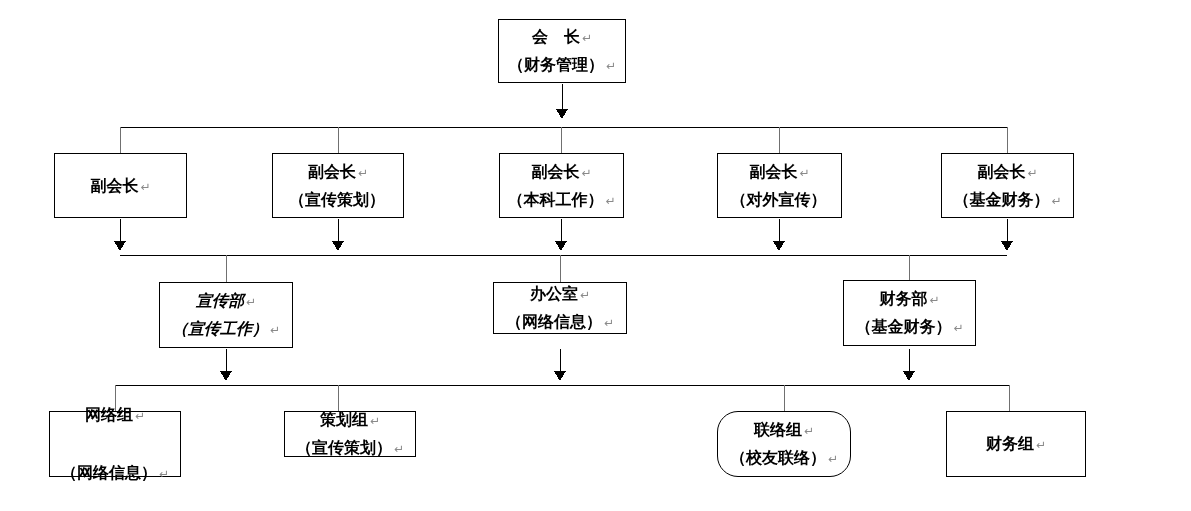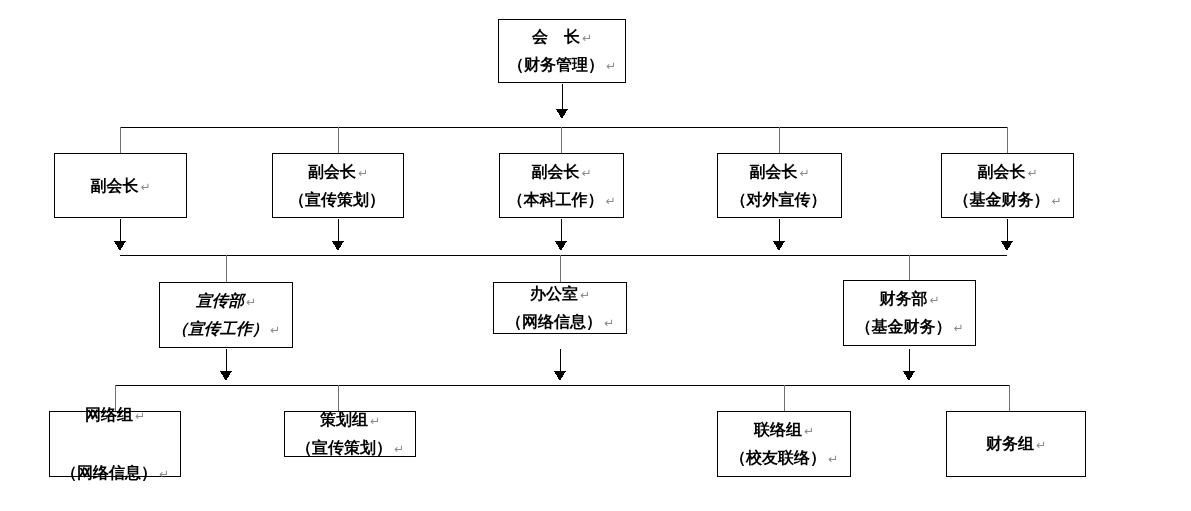--- a/index.html
+++ b/index.html
@@ -141,21 +141,21 @@
   <div class="node" style="left:49px; top:411px; width:132px; height:66px;gap:30px;">
     <div class="node-line"><span>网络组</span><span class="return-mark">↵</span></div>
     <div class="node-line"><span>（网络信息）</span><span class="return-mark">↵</span></div>
   </div>
 
   <div class="node" style="left:284px; top:411px; width:132px; height:46px;">
     <div class="node-line"><span>策划组</span><span class="return-mark">↵</span></div>
     <div class="node-line"><span>（宣传策划）</span><span class="return-mark">↵</span></div>
   </div>
 
-  <div class="node" style="left:717px; top:411px; width:134px; height:66px;">
+  <div class="node" style="left:717px; top:411px; width:134px; height:66px;border-radius:21px;">
     <div class="node-line"><span>联络组</span><span class="return-mark">↵</span></div>
     <div class="node-line"><span>（校友联络）</span><span class="return-mark">↵</span></div>
   </div>
 
   <div class="node" style="left:946px; top:411px; width:140px; height:66px;">
     <div class="node-line"><span>财务组</span><span class="return-mark">↵</span></div>
   </div>
 
 </div>
 

